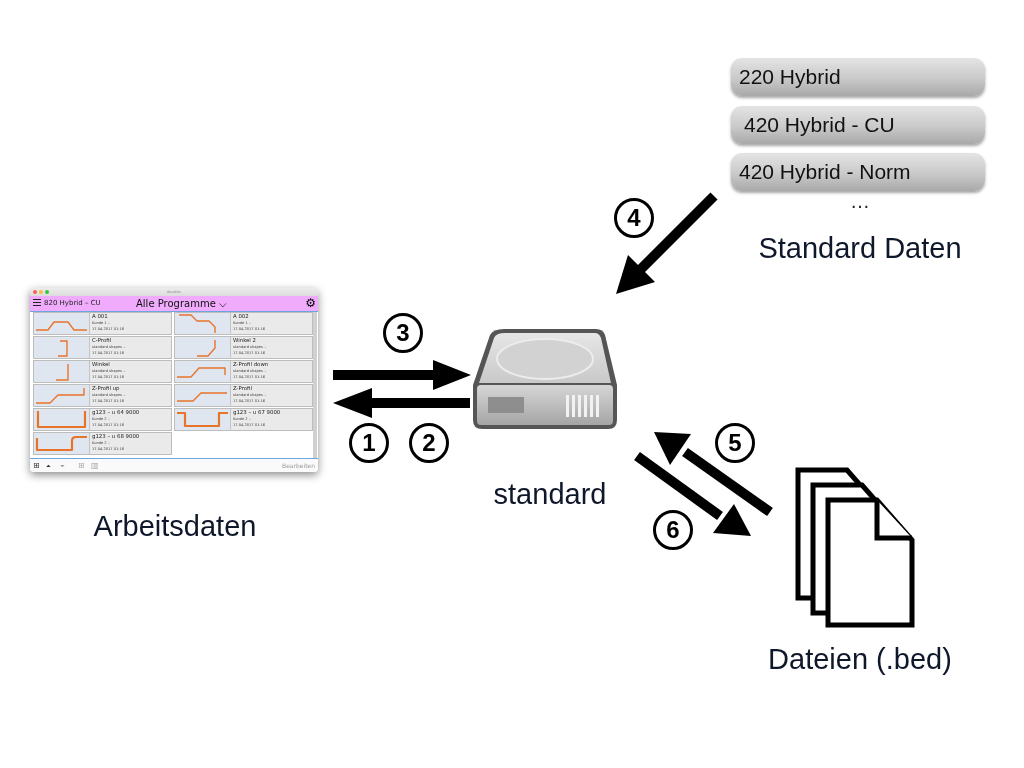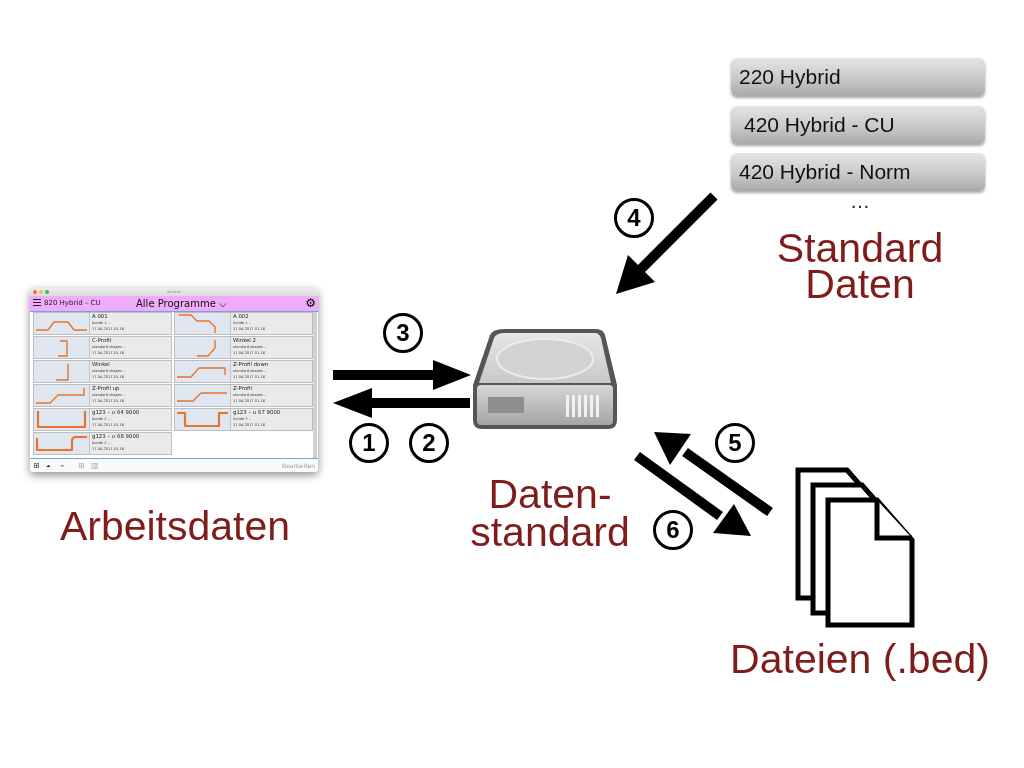--- a/index.html
+++ b/index.html
@@ -1,22 +1,22 @@
 <!DOCTYPE html>
 <html><head>
 <meta charset="utf-8">
 <style>
   html, body { margin:0; padding:0; }
   body { width:1024px; height:768px; background:#ffffff; position:relative; overflow:hidden;
          font-family:"Liberation Sans", sans-serif; color:#000; }
   .abs { position:absolute; }
-  .label { font-size:41px; line-height:36px; text-align:center; color:#7f1d1d; }
+  .label { font-size:29px; line-height:36px; text-align:center; color:#0f172a; }
 
   
-  .std-btn { position:absolute; left:731px; width:254px; height:38px; border-radius:6px;
+  .std-btn { position:absolute; left:731px; width:254px; height:38px; border-radius:11px;
              background:linear-gradient(#e4e4e4 0%, #c9c9c9 55%, #a9a9a9 100%);
              box-shadow:0 2px 3px rgba(0,0,0,0.35); box-sizing:border-box; padding-left:8px;
              font-size:21px; line-height:38px; color:#111; }
   .ellipsis { position:absolute; left:840px; top:190px; width:40px; text-align:center; font-size:20px; color:#222; }
 
   
   .circ { position:absolute; width:40px; height:40px; border:3px solid #000; border-radius:50%;
           box-sizing:border-box; text-align:center; font-weight:bold; font-size:24px; line-height:34px;
           background:#fff; }
 
@@ -214,21 +214,20 @@
   <g fill="#f2f2f2">
     <rect x="96" y="70" width="3" height="22"></rect>
       <rect x="102" y="70" width="3" height="22"></rect>
     <rect x="108" y="70" width="3" height="22"></rect>
       <rect x="114" y="70" width="3" height="22"></rect>
     <rect x="120" y="70" width="3" height="22"></rect>
       <rect x="126" y="70" width="3" height="22"></rect>
   </g>
 </svg>
 <div class="abs label" style="left:455px;top:475px;width:190px;line-height:38px;">
-  <div>Daten-</div>
   <div>standard</div>
 </div>
 
 <svg class="abs" style="left:790px;top:465px" width="130" height="165" viewBox="0 0 130 165">
   <g fill="#fff" stroke="#000" stroke-width="5" stroke-linejoin="miter">
     <path d="M8 5 H57 L92 45 V133 H8 Z"></path>
     <path d="M23 20 H72 L107 60 V148 H23 Z"></path>
     <path d="M38 35 H87 L122 75 V160 H38 Z"></path>
     <path d="M87 35 V73 H122"></path>
   </g>

